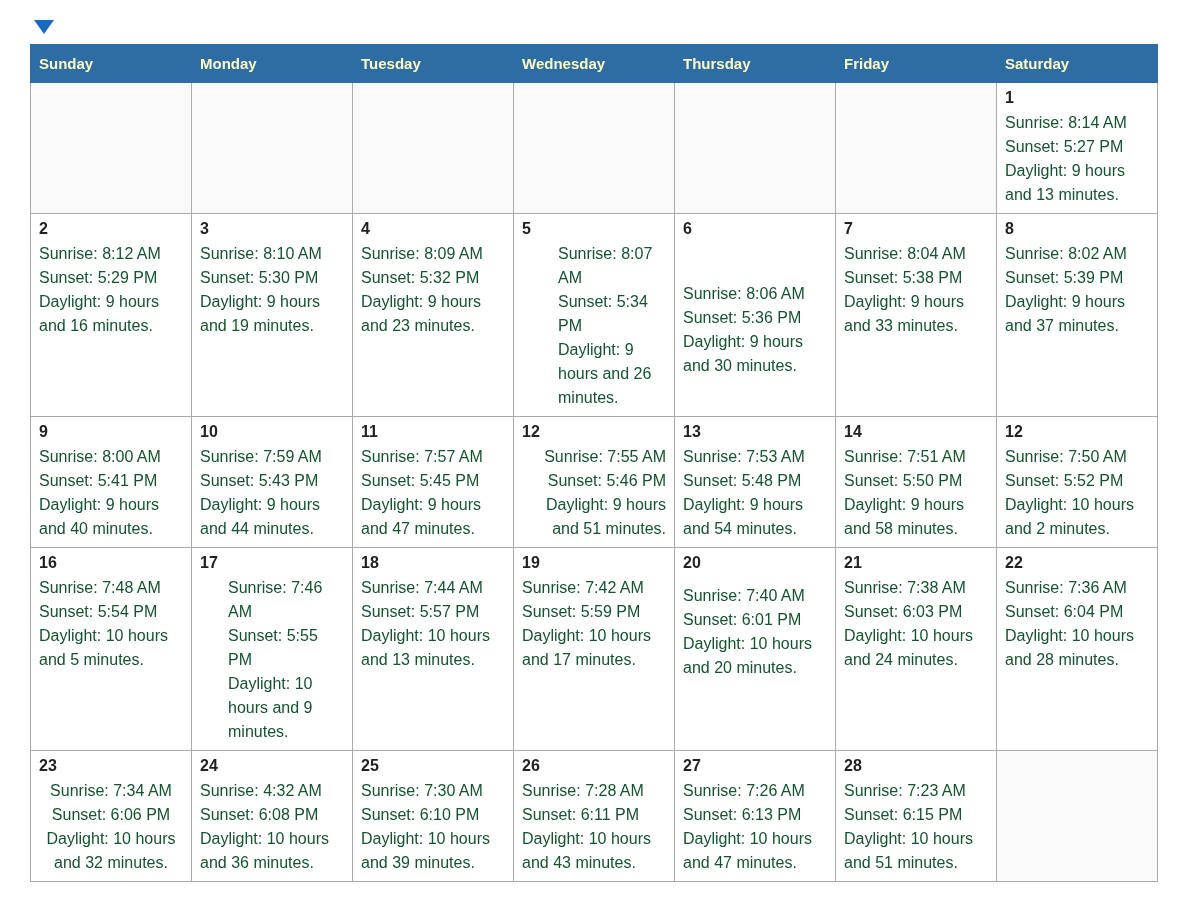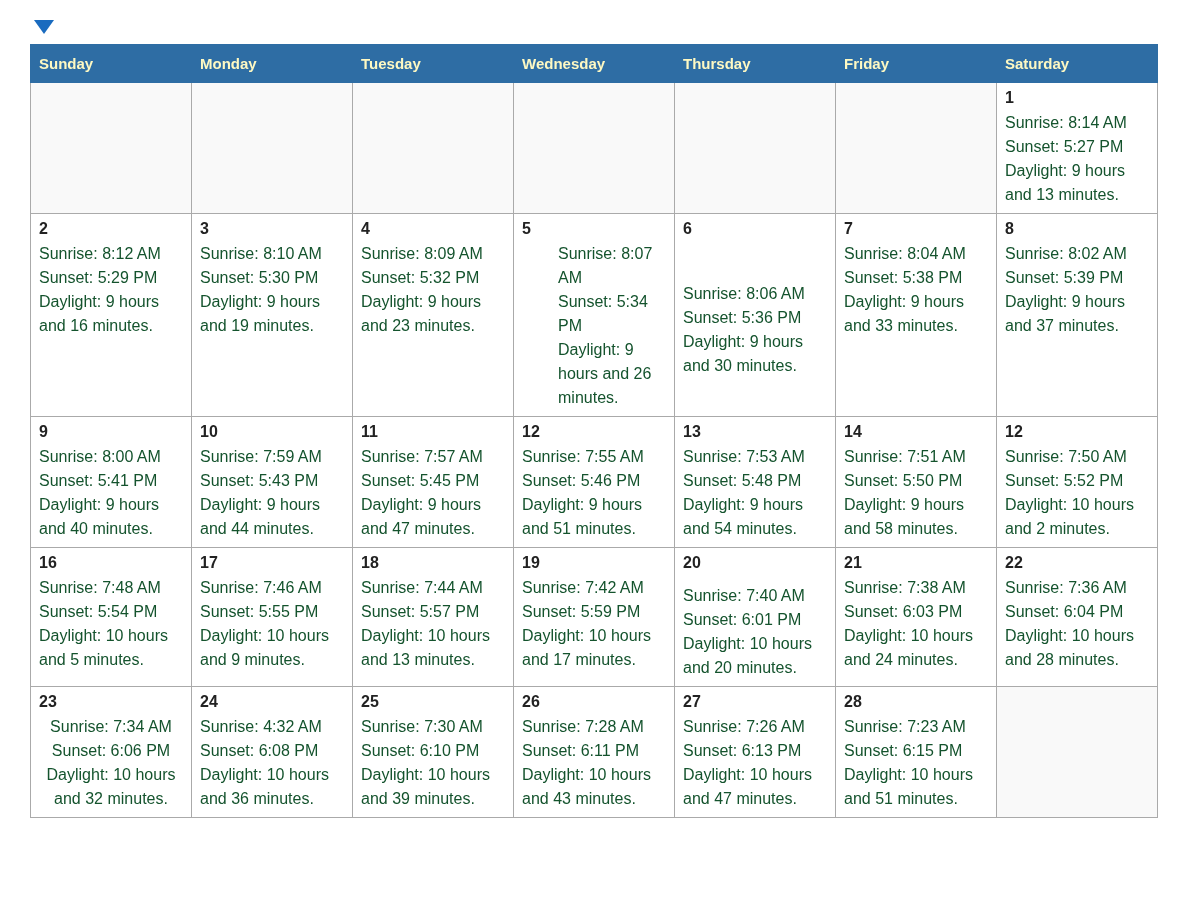--- a/index.html
+++ b/index.html
@@ -206,21 +206,21 @@
 Daylight: 9 hours and 44 minutes.</div>
         </td>
         <td>
           <span class="day-number">11</span>
           <div class="day-info" style="white-space: pre-line;">Sunrise: 7:57 AM
 Sunset: 5:45 PM
 Daylight: 9 hours and 47 minutes.</div>
         </td>
         <td>
           <span class="day-number">12</span>
-          <div class="day-info" style="white-space: pre-line;">Sunrise: 7:55 AM
+          <div class="day-info" style="white-space: pre-line; text-align: right;">Sunrise: 7:55 AM
 Sunset: 5:46 PM
 Daylight: 9 hours and 51 minutes.</div>
         </td>
         <td>
           <span class="day-number">13</span>
           <div class="day-info" style="white-space: pre-line;">Sunrise: 7:53 AM
 Sunset: 5:48 PM
 Daylight: 9 hours and 54 minutes.</div>
         </td>
         <td>
@@ -238,21 +238,21 @@
       </tr>
       <tr class="week-row">
         <td>
           <span class="day-number">16</span>
           <div class="day-info" style="white-space: pre-line;">Sunrise: 7:48 AM
 Sunset: 5:54 PM
 Daylight: 10 hours and 5 minutes.</div>
         </td>
         <td>
           <span class="day-number">17</span>
-          <div class="day-info" style="white-space: pre-line;">Sunrise: 7:46 AM
+          <div class="day-info" style="white-space: pre-line; margin-left: 28px;">Sunrise: 7:46 AM
 Sunset: 5:55 PM
 Daylight: 10 hours and 9 minutes.</div>
         </td>
         <td>
           <span class="day-number">18</span>
           <div class="day-info" style="white-space: pre-line;">Sunrise: 7:44 AM
 Sunset: 5:57 PM
 Daylight: 10 hours and 13 minutes.</div>
         </td>
         <td>

